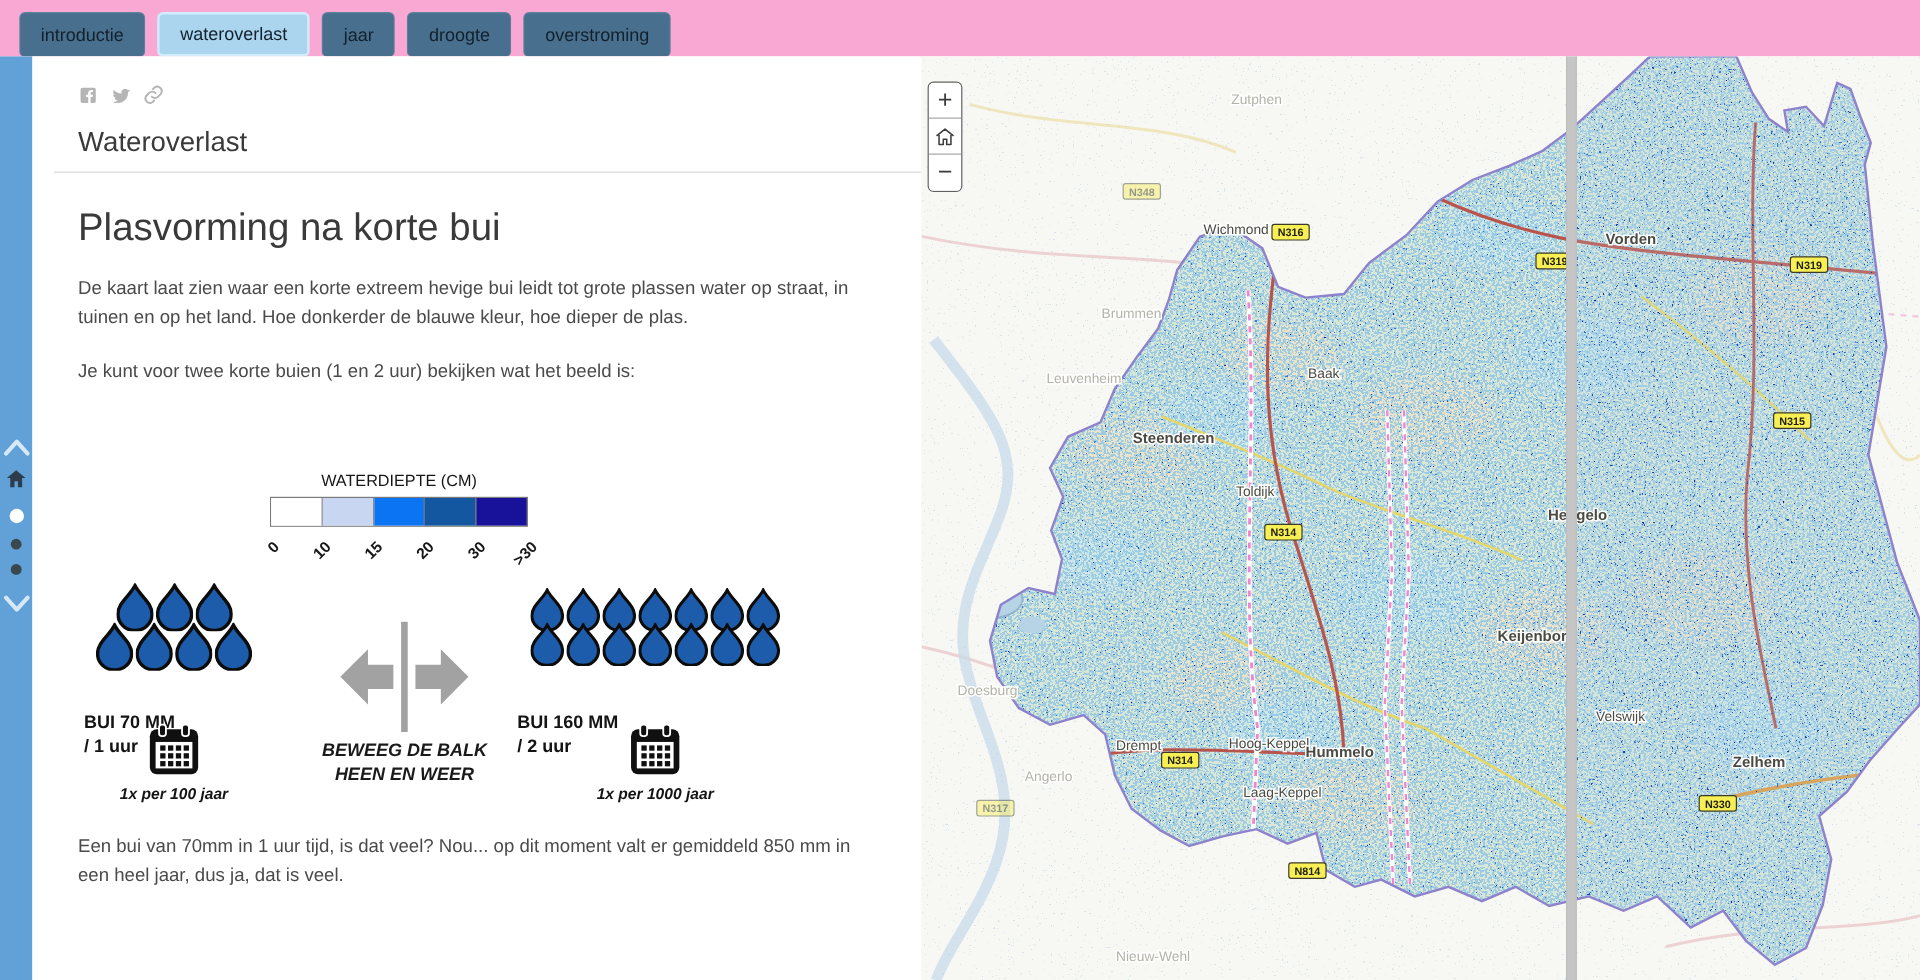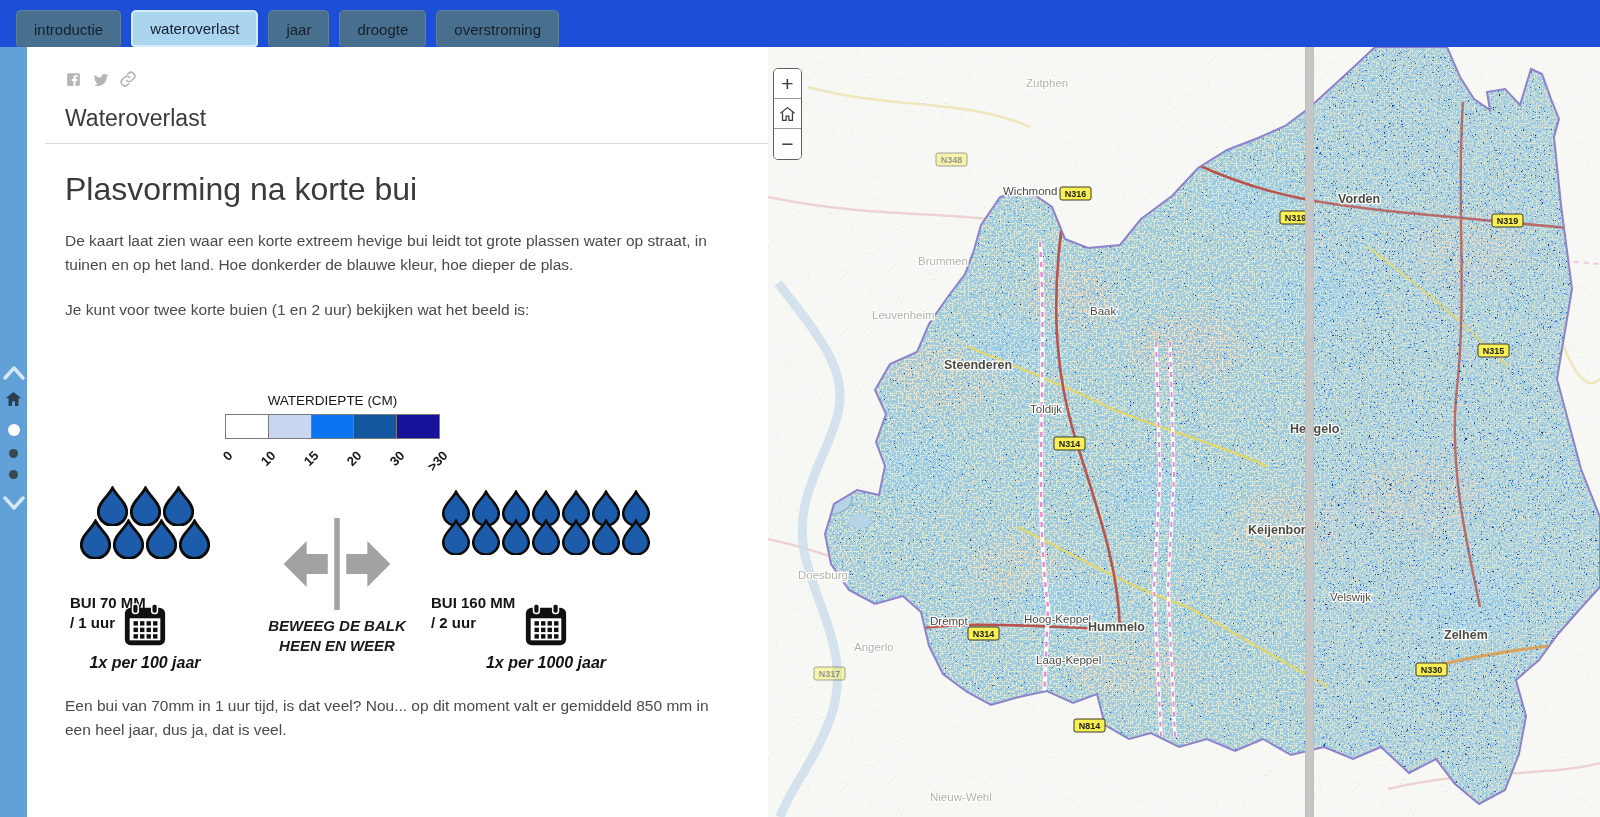--- a/index.html
+++ b/index.html
@@ -1,20 +1,20 @@
 <!DOCTYPE html>
 <html><head>
 <meta charset="utf-8">
 <style>
   html,body{margin:0;padding:0;background:#ffffff;}
   .app{position:relative;width:1600px;height:817px;overflow:hidden;
        font-family:"Liberation Sans","DejaVu Sans",sans-serif;background:#fff;}
 
   
-  .tabbar{position:absolute;left:0;top:0;width:1600px;height:47px;background:#1d4ed8;
+  .tabbar{position:absolute;left:0;top:0;width:1600px;height:47px;background:#f9a8d4;
           display:flex;align-items:flex-end;gap:10px;padding:0 0 0 16px;box-sizing:border-box;}
   .tab{height:37px;margin-bottom:0;display:flex;align-items:center;padding:0 17px;
        background:#48708e;color:#13202c;font-size:15px;border-radius:5px 5px 4px 4px;
        border:1px solid rgba(255,255,255,0.12);border-bottom:none;cursor:pointer;box-sizing:border-box;}
   .tab.active{background:#abd4ef;border:2px solid #d3ecfc;color:#12202c;}
 
   
   .sidenav{position:absolute;left:0;top:47px;width:27px;height:770px;background:#61a1d8;}
   .sidenav-inner{position:absolute;top:318px;left:0;width:27px;display:flex;flex-direction:column;
                  align-items:center;}
@@ -44,21 +44,21 @@
   .colorbar .cell{flex:1;border-right:1.5px solid #7a7a7a;}
   .colorbar .cell:last-child{border-right:none;}
   .ticks{position:absolute;left:170px;top:94px;width:215px;height:34px;}
   .tick{position:absolute;top:2px;font-size:13px;font-weight:700;color:#161616;
         transform-origin:right top;transform:translateX(-100%) rotate(-45deg);white-space:nowrap;}
   .drops{position:absolute;display:flex;flex-direction:column;align-items:center;}
   .drop-row{display:flex;}
   .drop-row svg{display:block;margin:0 1px;}
   .drop-row.row2{margin-top:-7px;}
   .ig-label{position:absolute;font-weight:700;color:#141414;font-size:15px;margin-top:36px;}
-  .ig-freq{position:absolute;text-align:center;font-weight:700;font-style:italic;color:#141414;font-size:16px;}
+  .ig-freq{position:absolute;text-align:center;font-weight:700;font-style:italic;color:#141414;font-size:13px;}
   .ig-caption{position:absolute;left:172px;top:264px;width:220px;text-align:center;
               font-weight:700;font-style:italic;color:#1a1a1a;font-size:15px;line-height:20px;}
   .cal{position:absolute;}
 
   
   .map{position:absolute;left:768px;top:47px;width:832px;height:770px;background:#f6f7f3;cursor:grab;}
   .map svg.basemap{position:absolute;left:0;top:0;}
   .swipe-bar{position:absolute;left:537px;top:0;width:9px;height:770px;background:#c6c6c6;
              border-left:1px solid #bdbdbd;border-right:1px solid #bdbdbd;box-sizing:border-box;cursor:ew-resize;}
   .map-controls{position:absolute;left:5px;top:21px;width:27px;border:1px solid #5f5f5f;

